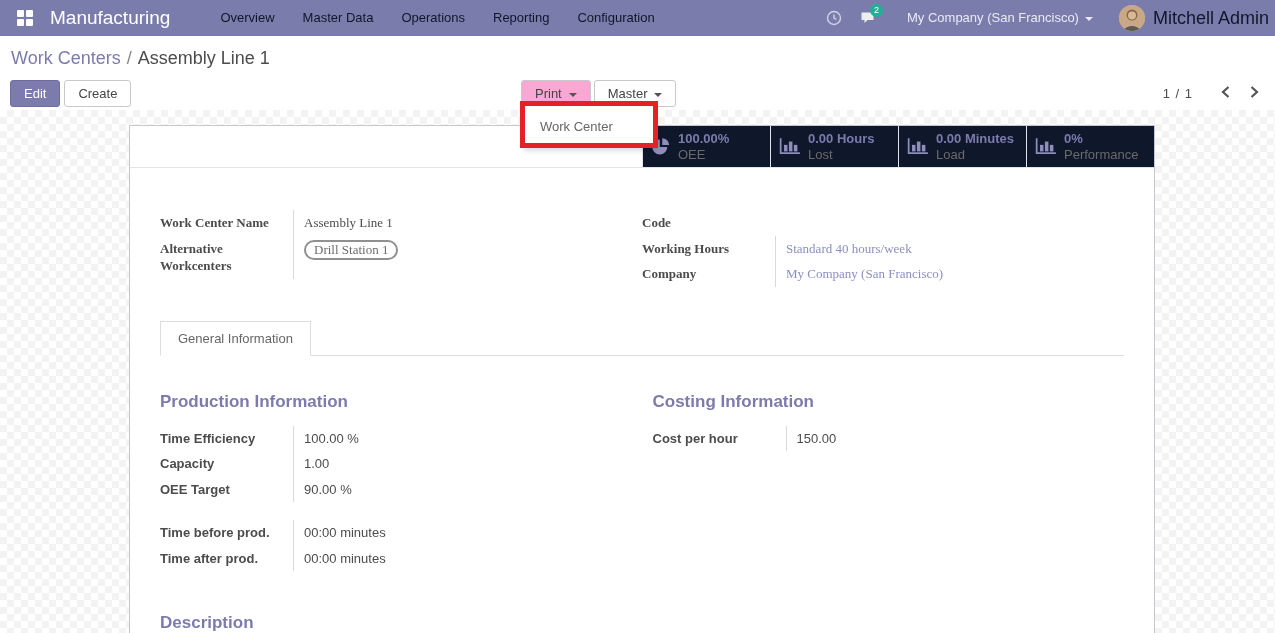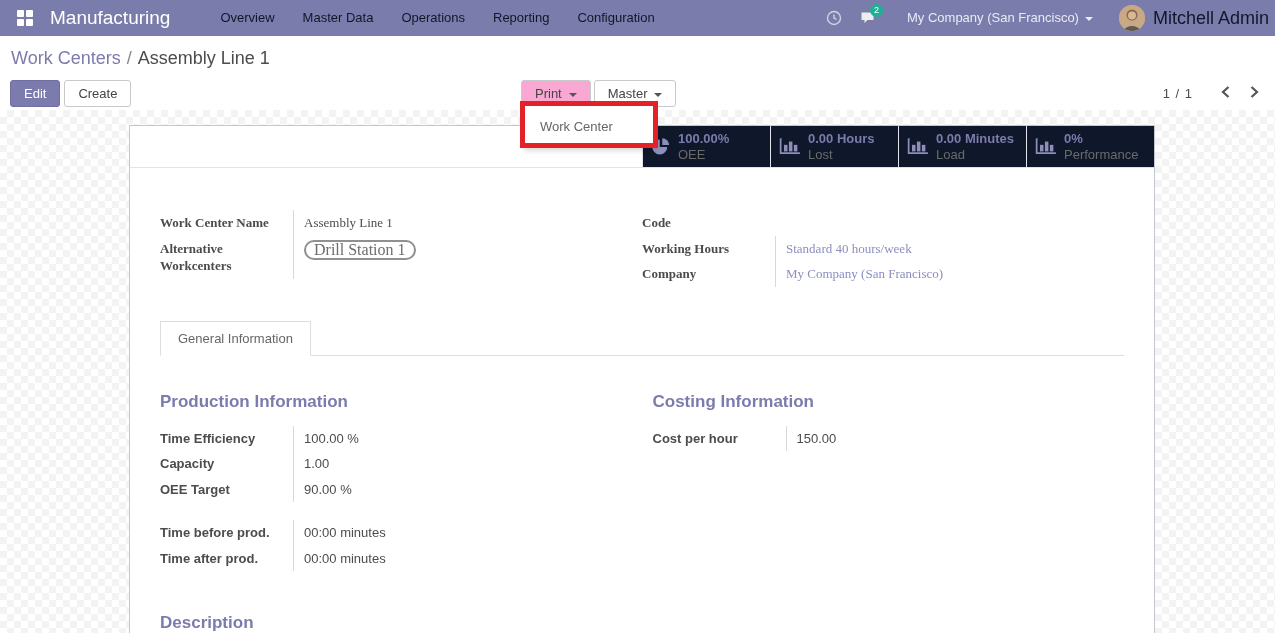--- a/index.html
+++ b/index.html
@@ -82,21 +82,21 @@
   .stat-btn .lbl { color:#6a6a6a; font-size:13px; }
 
   .form-area { display:flex; padding:42px 30px 0 30px;font-family:Liberation Serif, serif; }
   .fcol { width:50%; padding-right:45px; }
   .frow { display:flex; font-size:13px; }
   .flabel { width:133px; flex:0 0 133px; font-weight:bold; color:#4c4c4c; padding:4px 0; line-height:1.35; }
   .fval { border-left:1px solid #d9d9d9; padding:4px 10px; color:#4c4c4c; flex:1; line-height:1.35; }
   .fval a { color:#8c8ec0; text-decoration:none; cursor:pointer; }
   .tag {
     display:inline-block; border:2px solid #909090; border-radius:10px;
-    padding:0 8px; font-size:16px; color:#6d6d6d; line-height:16px;
+    padding:0 8px; font-size:13px; color:#6d6d6d; line-height:16px;
   }
 
   .notebook { margin-top:34px; padding:0 30px; }
   .tabs { border-bottom:1px solid #ddd; display:flex; }
   .tab {
     font-size:13px; color:#666; padding:9px 17px; background:#fff;
     border:1px solid #ddd; border-bottom:1px solid #fff; margin-bottom:-1px; cursor:pointer;
   }
   .tab-page { padding:36px 0 0 0; }
   .sections { display:flex;gap:21px; }

